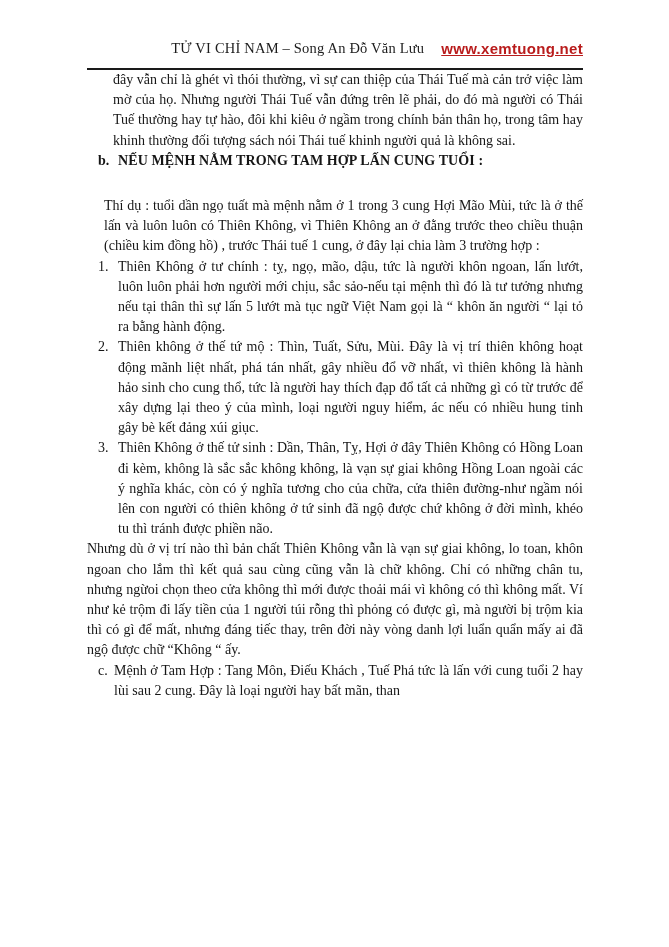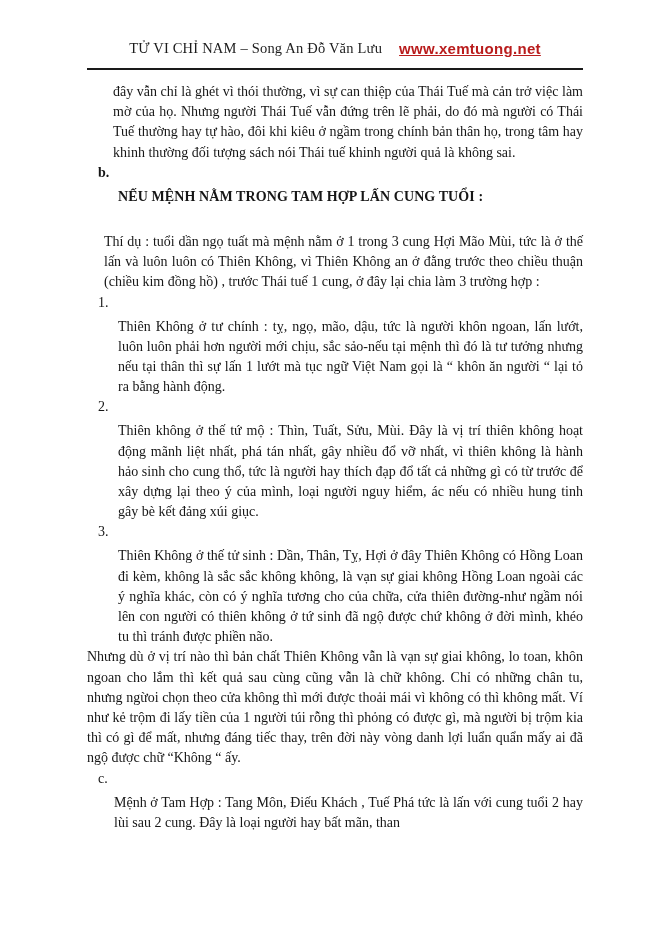--- a/index.html
+++ b/index.html
@@ -8,50 +8,49 @@
     width: 669px; height: 947px; overflow: hidden;
     font-family: "Liberation Serif", "DejaVu Serif", serif;
     color: #161616;
   }
   .page { width: 669px; height: 947px; background: #ffffff; }
 
   
   .header {
     margin: 0 86px 0 87px;
     padding-top: 40px;
-    display: flex; justify-content: center; align-items: flex-end; gap: 17px;
+    display: flex; justify-content: flex-end; align-items: flex-end; gap: 17px;
   }
   .doc-title {
     font-size: 14.5px; letter-spacing: 0.2px; color: #1c1c1c;
   }
   .site-link {
     font-family: "Liberation Sans", "DejaVu Sans", sans-serif;
     font-weight: bold; font-size: 15px; letter-spacing: 0.3px;
     color: #b91c1c; text-decoration: underline; cursor: pointer;
   }
   .rule {
     margin: 11px 86px 0 87px;
     height: 2px; background: #1a1a1a;
   }
 
   
   .content {
     margin-left: 87px; width: 496px;
-    padding-top: 12px;
     font-size: 14px; line-height: 20.2px;
     text-align: justify;
   }
   .para { text-align: justify; }
   .p-main  { margin-left: 26px; }
   .p-intro { margin-left: 17px; margin-top: 25px; }
   .p-note  { }
 
   .hang { display: flex; align-items: flex-start; }
   .hang .marker { flex: 0 0 auto; }
-  .hang .htext  { flex: 1 1 auto; text-align: justify; margin-top: 24px; }
+  .hang .htext  { flex: 1 1 auto; text-align: justify; }
 
   .heading { margin-left: 11px; font-weight: bold; }
   .heading .marker { width: 20px; }
   .heading .htitle { letter-spacing: 0.1px; }
 
   .li { margin-left: 11px; }
   .li .marker { width: 20px; }
   .li-c .marker { width: 16px; }
 </style>
 </head>
@@ -73,21 +72,21 @@
 
     <div class="hang heading">
       <span class="marker">b.</span>
       <span class="htext htitle">NẾU MỆNH NẰM TRONG TAM HỢP LẤN CUNG TUỔI  :</span>
     </div>
 
     <p class="para p-intro">Thí dụ : tuổi dần ngọ tuất mà mệnh nằm ở 1 trong 3 cung Hợi Mão Mùi, tức là ở thế lấn và luôn luôn có Thiên Không, vì Thiên Không an ở đằng trước theo chiều thuận (chiều kim đồng hồ) , trước Thái tuế 1 cung, ở đây lại chia làm 3 trường hợp :</p>
 
     <div class="hang li">
       <span class="marker">1.</span>
-      <span class="htext">Thiên Không ở tư chính : tỵ, ngọ, mão, dậu, tức là người khôn ngoan, lấn lướt, luôn luôn phải hơn người mới chịu, sắc sảo-nếu tại mệnh thì đó là tư tưởng nhưng nếu tại thân thì sự lấn 1 lướt mà tục ngữ Việt Nam gọi là “ khôn  ăn người “ lại tỏ ra bằng hành động.</span>
+      <span class="htext">Thiên Không ở tư chính : tỵ, ngọ, mão, dậu, tức là người khôn ngoan, lấn lướt, luôn luôn phải hơn người mới chịu, sắc sảo-nếu tại mệnh thì đó là tư tưởng nhưng nếu tại thân thì sự lấn 5 lướt mà tục ngữ Việt Nam gọi là “ khôn  ăn người “ lại tỏ ra bằng hành động.</span>
     </div>
 
     <div class="hang li">
       <span class="marker">2.</span>
       <span class="htext">Thiên không ở thế tứ mộ : Thìn, Tuất, Sửu, Mùi. Đây là vị trí thiên không hoạt động mãnh liệt nhất, phá tán nhất, gây nhiều đổ vỡ nhất, vì thiên không là hành hảo sinh cho cung thổ, tức là người hay thích đạp đổ tất cả những gì có từ trước để xây dựng lại theo ý của mình, loại người nguy hiểm, ác nếu có nhiều hung tinh  gây bè kết đảng xúi giục.</span>
     </div>
 
     <div class="hang li">
       <span class="marker">3.</span>
       <span class="htext">Thiên Không ở thế tử sinh : Dần, Thân, Tỵ, Hợi ở đây Thiên Không có Hồng Loan đi kèm, không là sắc sắc không không, là vạn sự giai không Hồng Loan ngoài các ý nghĩa khác, còn có ý nghĩa tương cho của chữa, cửa thiên đường-như ngầm nói lên con người có thiên không ở tứ sinh đã ngộ được chứ không ở đời mình, khéo tu thì tránh được phiền não.</span>

